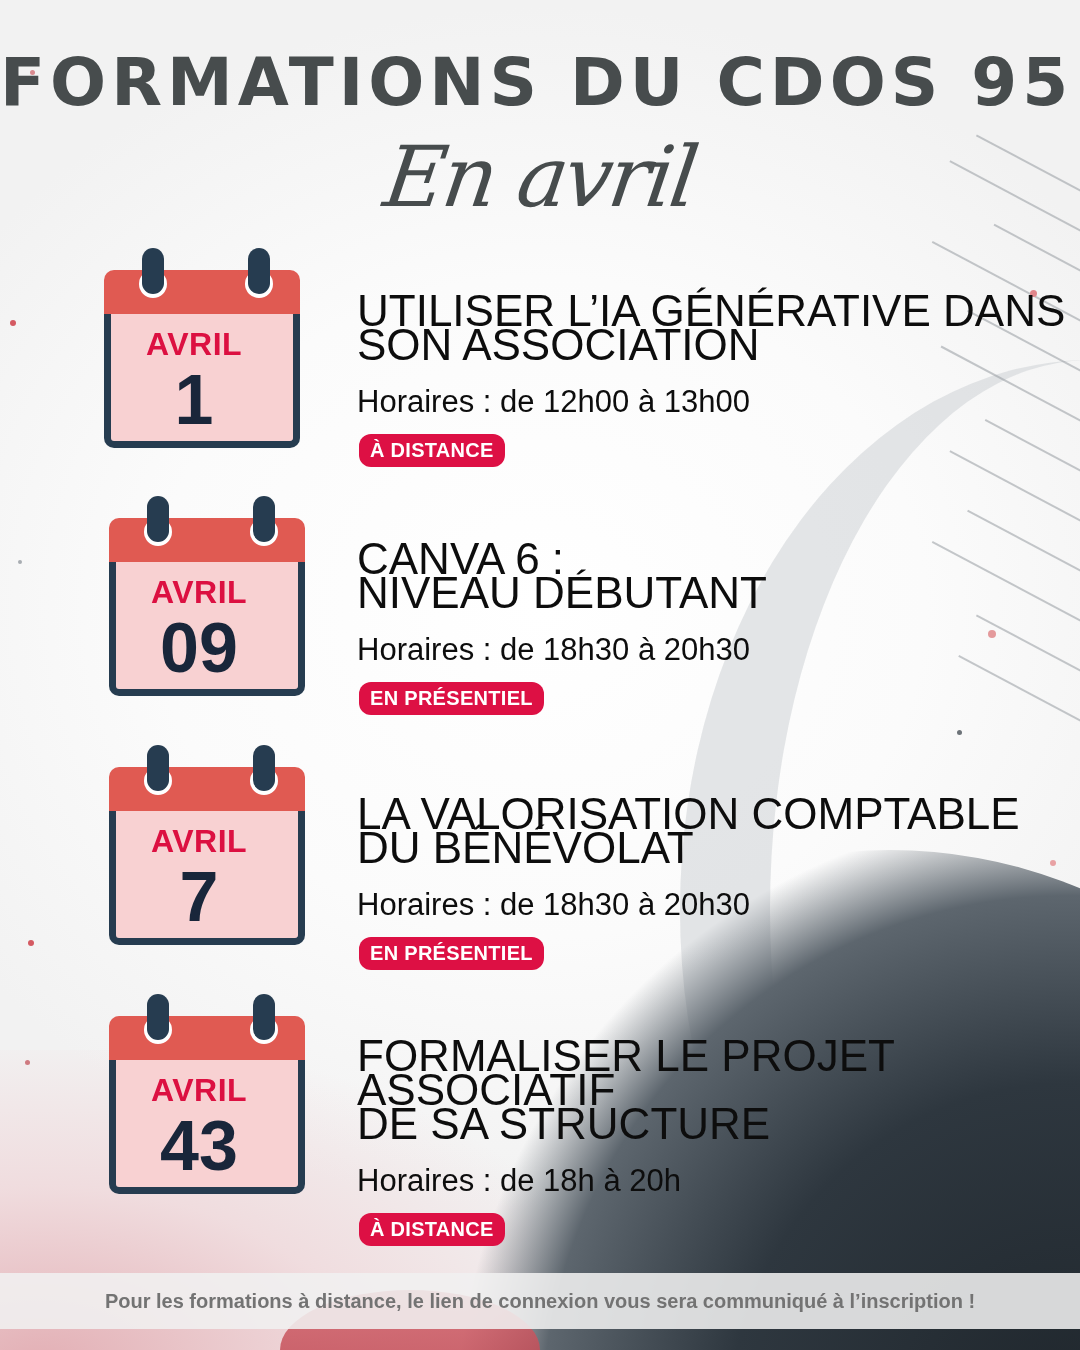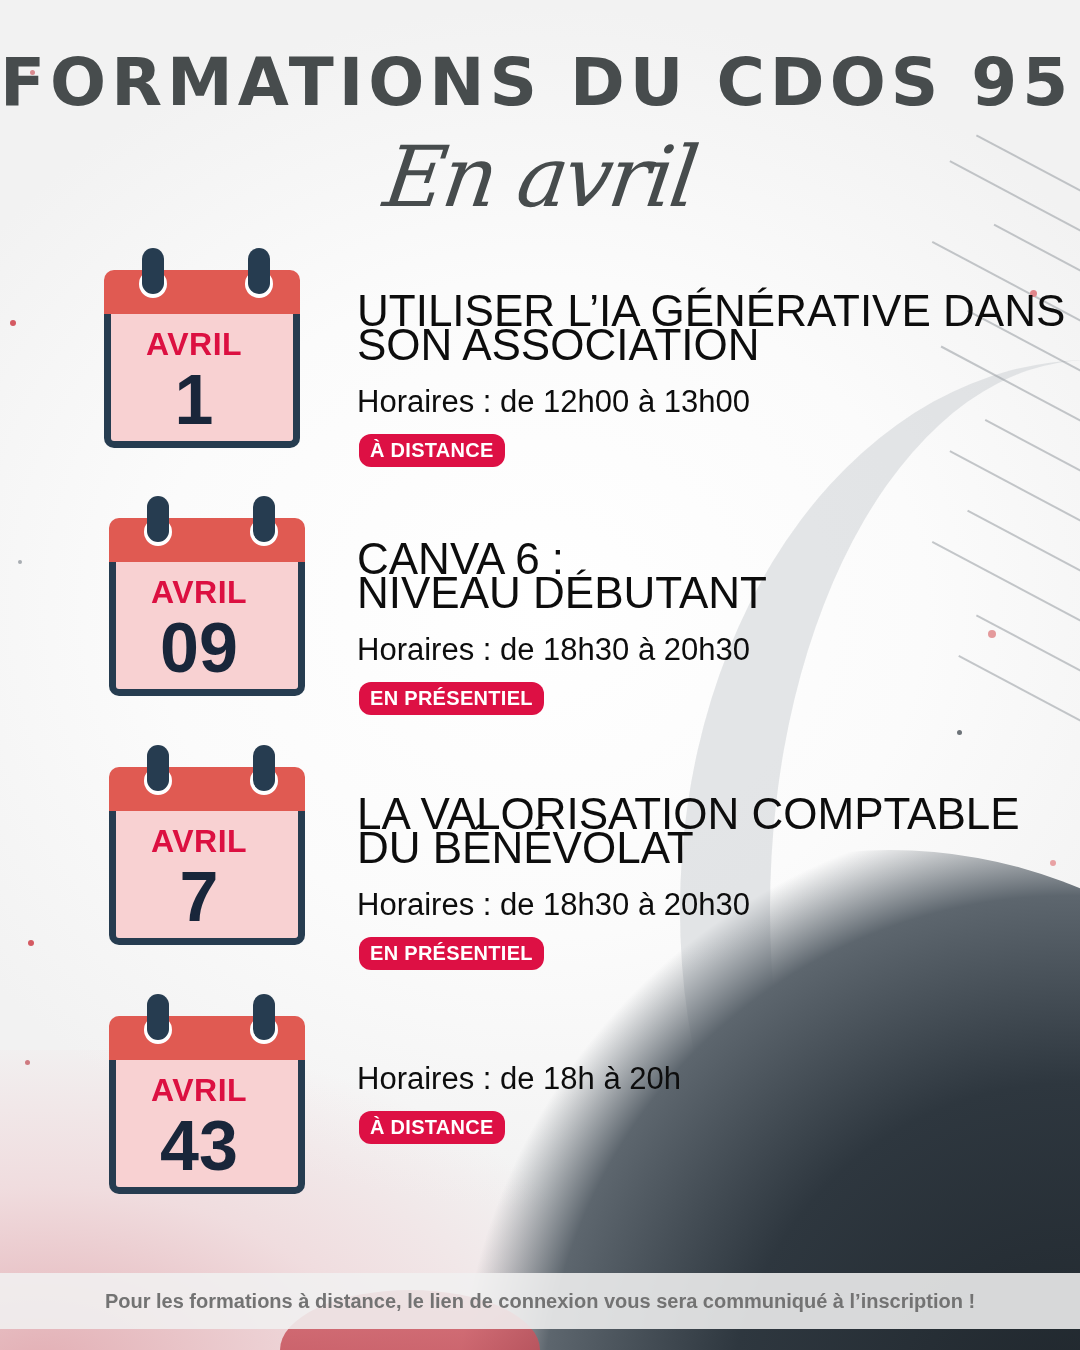--- a/index.html
+++ b/index.html
@@ -206,20 +206,22 @@
     <div class="header"></div>
     <div class="page"></div>
     <div class="ring l"></div>
     <div class="ring r"></div>
     <div class="hook l"></div>
     <div class="hook r"></div>
     <div class="month">AVRIL</div>
     <div class="day">43</div>
   </div>
   <div class="info" style="top:45px">
+    <div class="ev-title">FORMALISER LE PROJET ASSOCIATIF
+DE SA STRUCTURE</div>
     <div class="hours">Horaires : de 18h à 20h</div>
     <div class="badge">À DISTANCE</div>
   </div>
 </div>
 
 <div class="footer">
   <span>Pour les formations à distance, le lien de connexion vous sera communiqué à l’inscription !</span>
 </div>
 
 </body></html>

